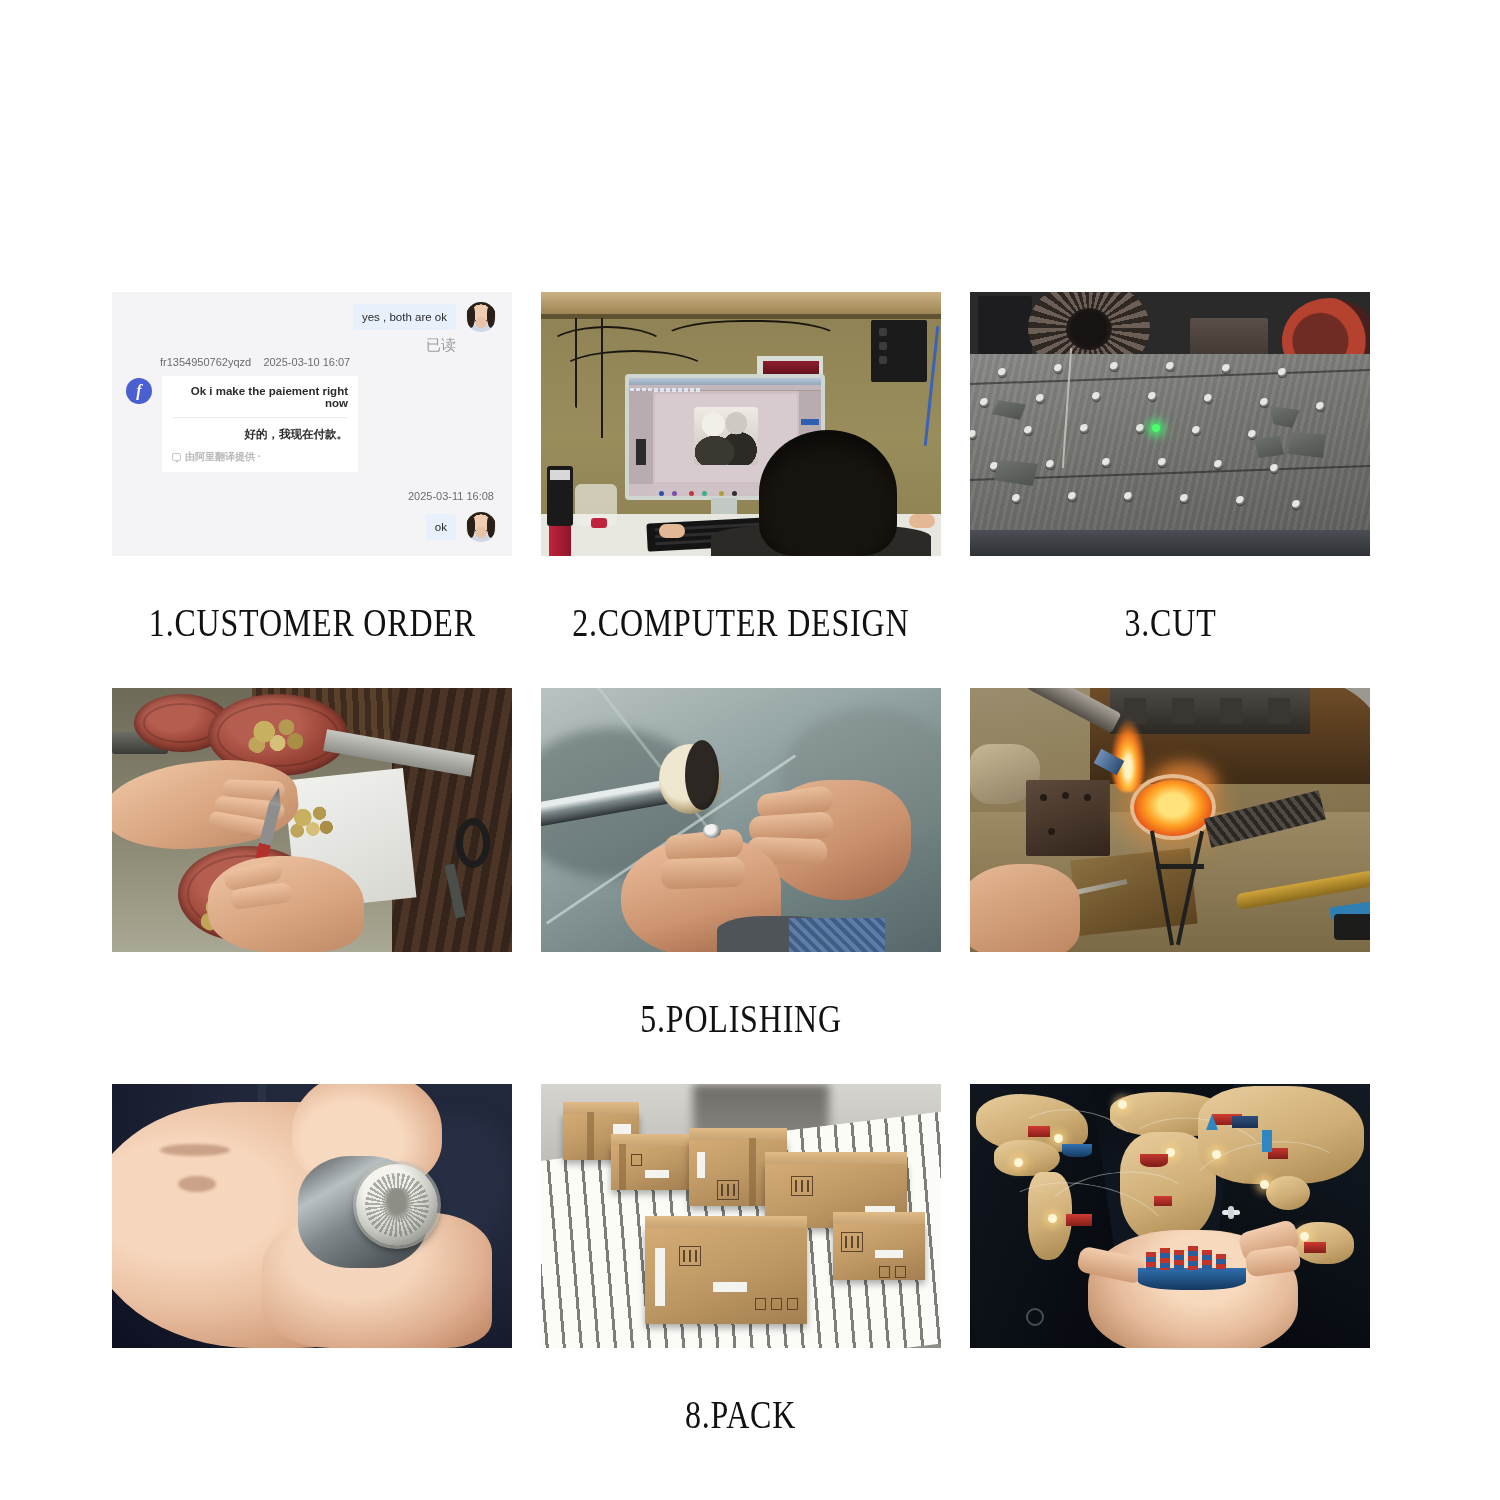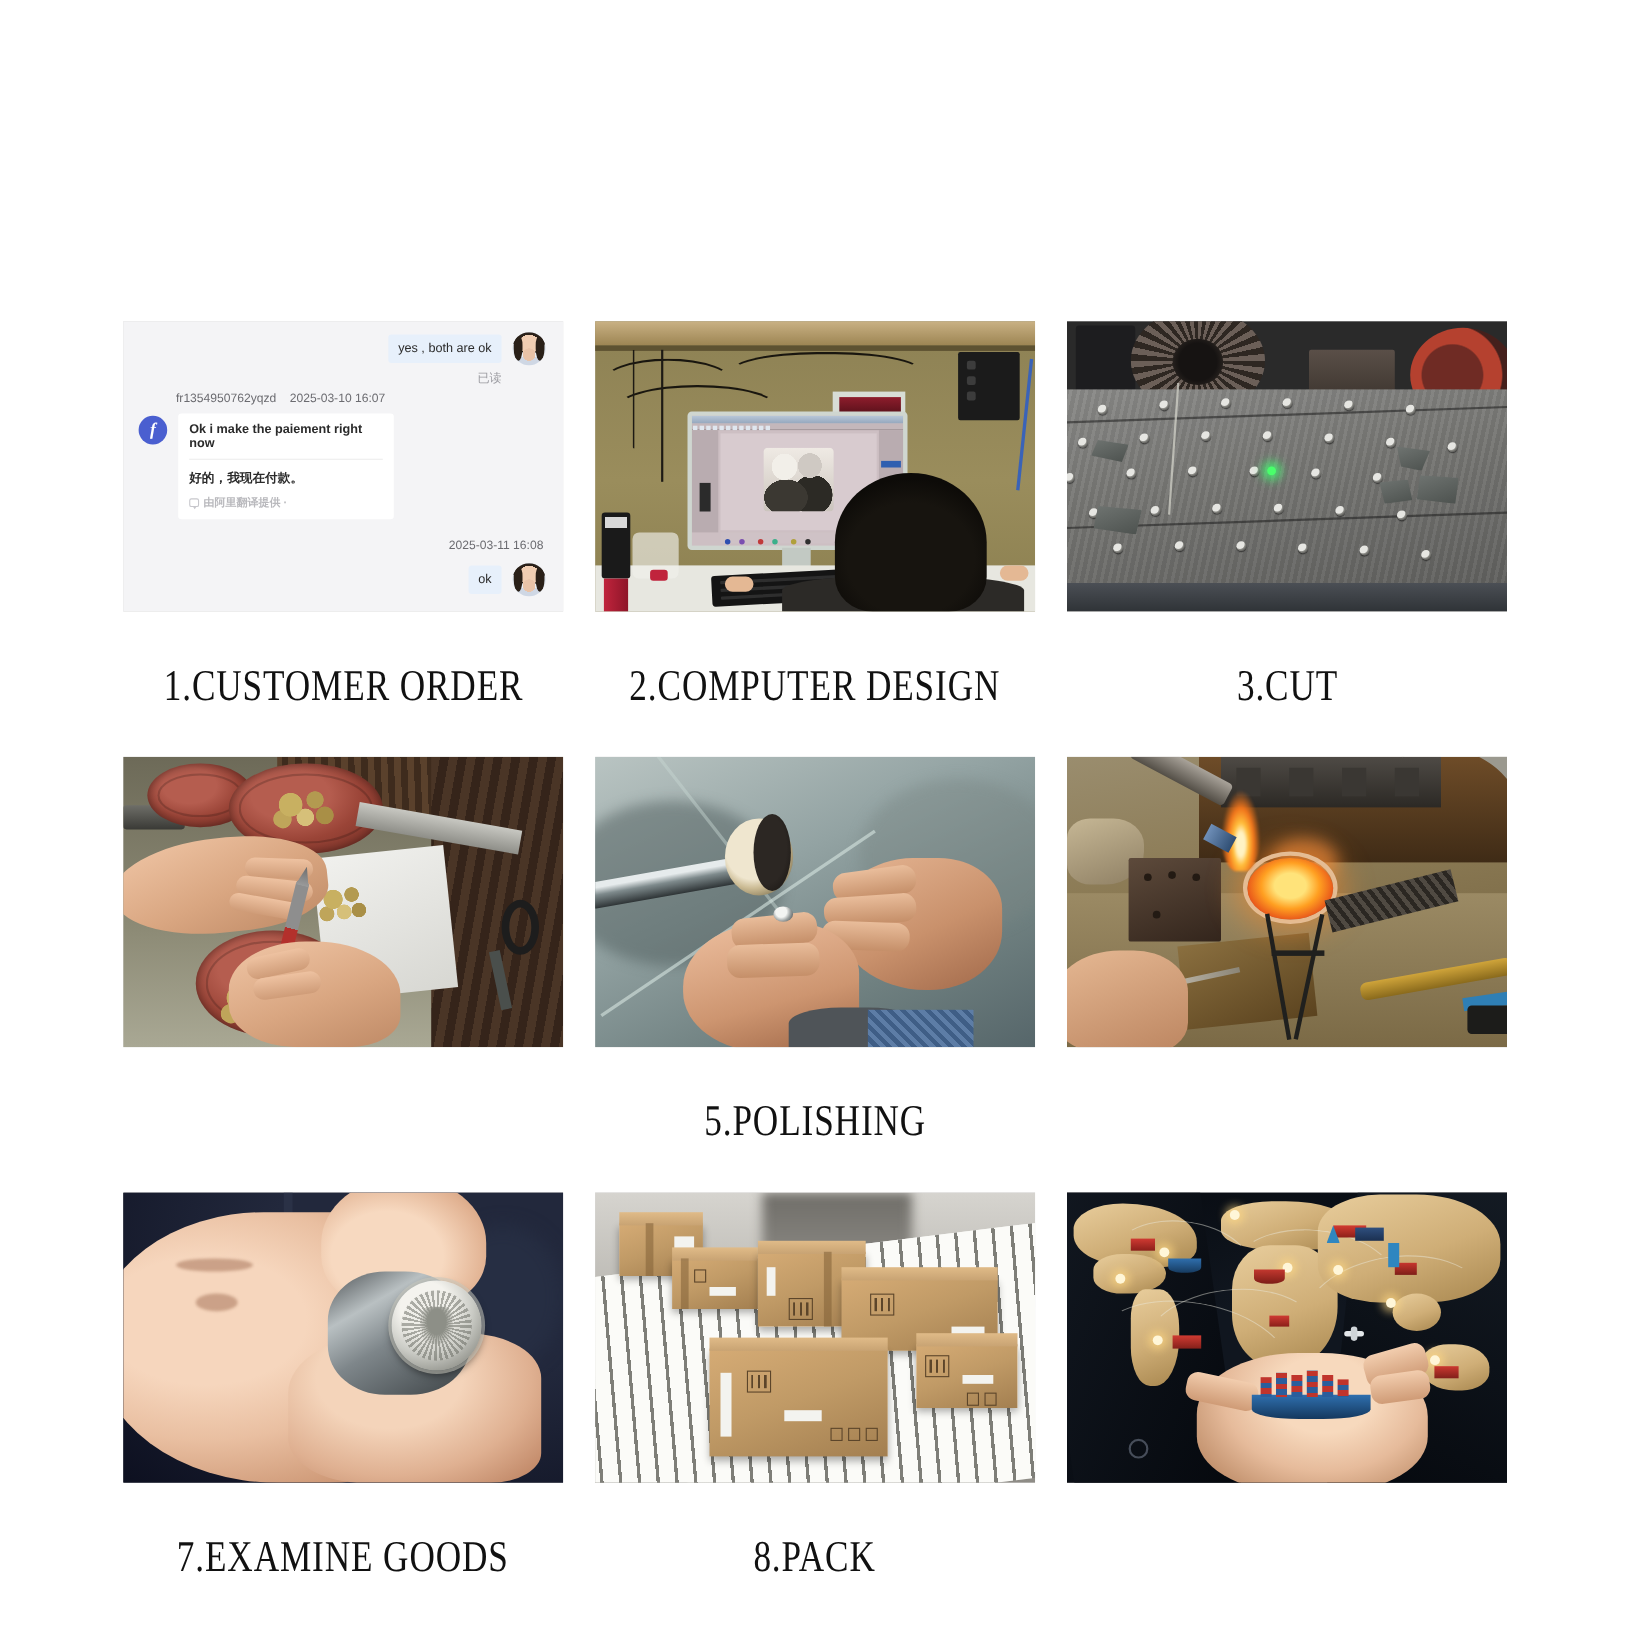--- a/index.html
+++ b/index.html
@@ -39,21 +39,21 @@
   }
   .caption {
     height: 132px; display: flex; align-items: center; justify-content: center;
     color: #111; font-family: "Liberation Serif", serif;
     font-size: 40px; letter-spacing: 1px; white-space: nowrap;
   }
   .caption span { display: inline-block; transform: scaleX(0.80); }
 
   
   .chat { width: 400px; height: 264px; background: #f4f4f6; position: relative;
-          font-family: "Liberation Sans", sans-serif; }
+          font-family: "Liberation Sans", sans-serif; text-align: right; }
   .chat .avatar {
     position: absolute; width: 30px; height: 30px; border-radius: 50%;
     overflow: hidden; background: #cfd8e6;
   }
   .chat .avatar .face {
     position: absolute; inset: 0;
     background:
       radial-gradient(circle at 50% 68%, #e9c3a8 0 22%, transparent 23%),
       radial-gradient(ellipse 62% 40% at 50% 100%, #cfd7e4 0 70%, transparent 71%),
       radial-gradient(ellipse 54% 46% at 50% 36%, #f0cdb2 0 60%, transparent 61%),
@@ -85,21 +85,21 @@
   .bubble-in .tr .tricon {
     width: 9px; height: 8px; border: 1px solid #c7c7cc; border-radius: 2px;
     position: relative; flex: 0 0 auto;
   }
   .bubble-in .tr .tricon:after {
     content: ""; position: absolute; left: 1.5px; bottom: -3px;
     border-left: 2.5px solid transparent; border-right: 2.5px solid transparent;
     border-top: 3px solid #c7c7cc;
   }
   .chat .meta { position: absolute; font-size: 11px; color: #6b6b70; white-space: nowrap; }
-  .chat .read { position: absolute; font-size: 11px; color: #9a9aa0; }
+  .chat .read { position: absolute; font-size: 15px; color: #9a9aa0; }
   .chat .fbadge {
     position: absolute; width: 26px; height: 26px; border-radius: 50%;
     background: #4a5fd0; color: #fff; font-family: "Liberation Serif", serif;
     font-size: 16px; font-style: italic; font-weight: bold;
     display: flex; align-items: center; justify-content: center;
   }
 
   
   .c2 { position: absolute; inset: 0; background: linear-gradient(180deg,#8d8154 0%, #9a8d5c 55%, #8b7f50 100%); }
   .c2 .shelf { position: absolute; left:0; top:0; width:100%; height:22px;
@@ -753,23 +753,20 @@
           <div class="knuckle"></div>
           <div class="fingerlow"></div>
           <div class="crease" style="left:66px;top:92px;width:38px;height:16px"></div>
           <div class="crease" style="left:48px;top:60px;width:70px;height:12px"></div>
           <div class="ringband"></div>
           <div class="ringface">
             <div class="crest"></div>
           </div>
         </div>
       </div>
-      <div class="caption">
-        <span>7.EXAMINE GOODS</span>
-      </div>
     </div>
 
     <div class="cell">
       <div class="thumb">
         <div class="c8">
           <div class="wallblur"></div>
           <div class="convside"></div>
           <div class="conv">
             <div class="rollers"></div>
           </div>

